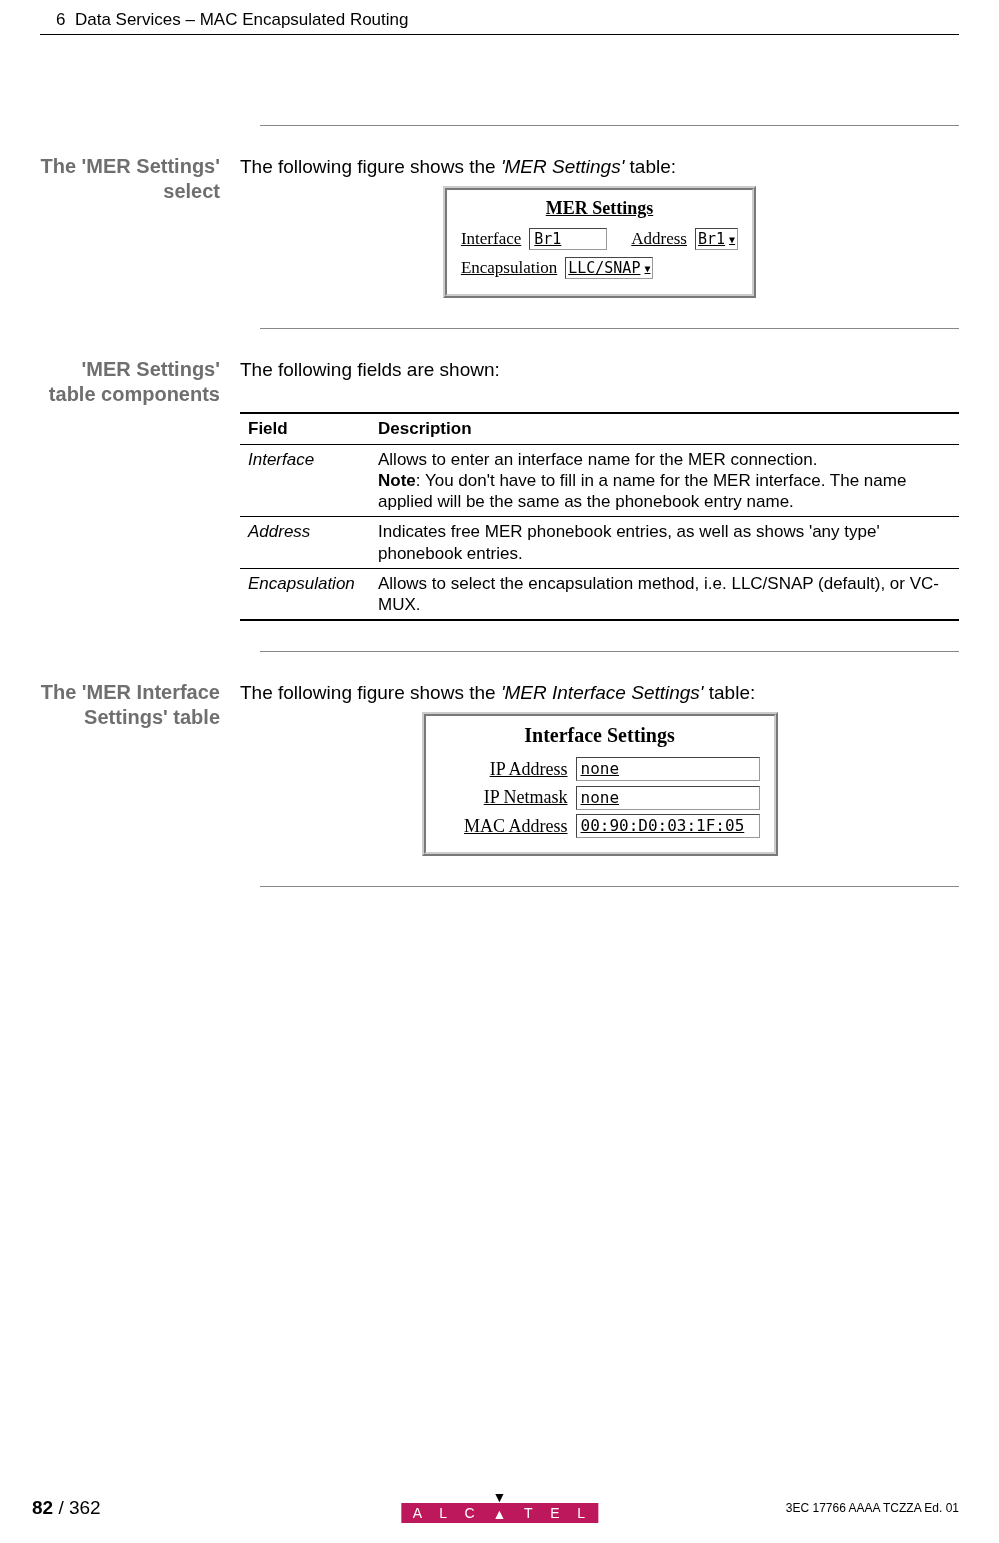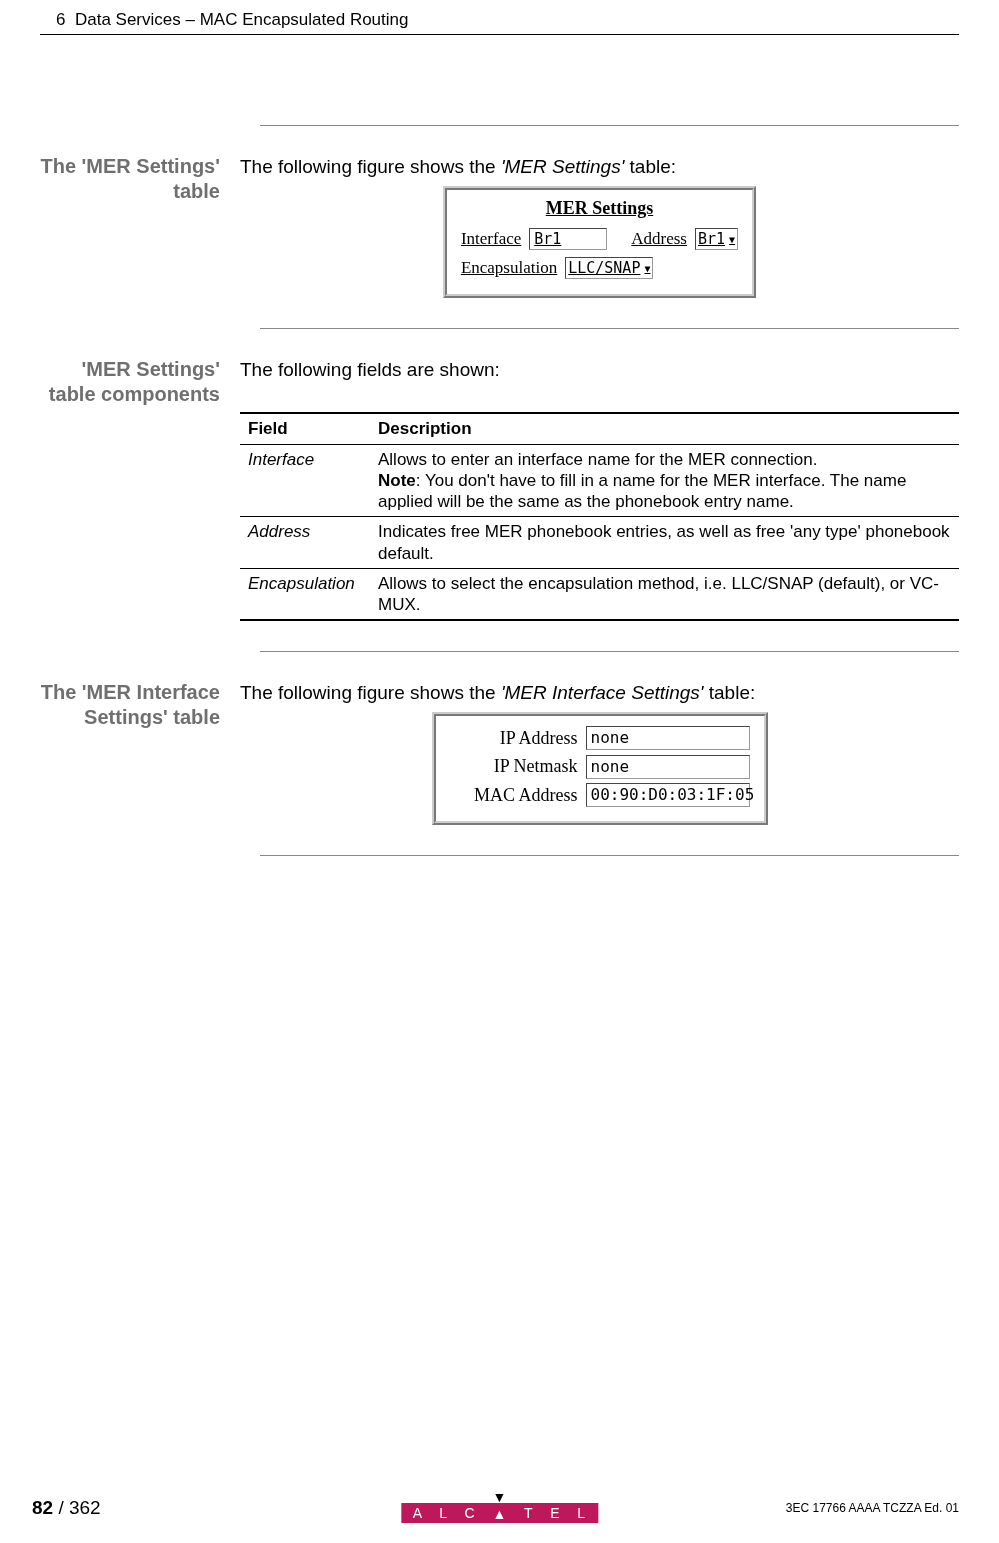--- a/index.html
+++ b/index.html
@@ -31,23 +31,23 @@
   .comp-table thead th { border-top: 2px solid #000; border-bottom: 1px solid #000; font-weight: bold; }
   .comp-table tbody td { border-top: 1px solid #000; }
   .comp-table tbody tr:last-child td { border-bottom: 2px solid #000; }
   .comp-table td:first-child { font-style: italic; white-space: nowrap; width: 130px; }
   .note-bold { font-weight: bold; }
 
   
   .fig2-wrap { text-align: center; margin-top: 6px; }
   .fig2 { display: inline-block; border: 4px ridge #ccc; padding: 6px 14px 14px 14px; text-align: left; font-family: "Times New Roman", serif; }
   .fig2-title { text-align: center; font-weight: bold; font-size: 20px; margin-bottom: 8px; }
-  .fig2-row { display: flex; align-items: center; margin-top: 4px; justify-content: center; }
+  .fig2-row { display: flex; align-items: center; margin-top: 4px; justify-content: center; text-decoration: underline; }
   .fig2-label { font-size: 18px; text-align: right; margin-right: 8px; min-width: 128px; }
-  .fig2-input { border: 1px inset #999; font-family: monospace; font-size: 16px; padding: 1px 4px; width: 164px; height: 24px; display: inline-flex; align-items: center; }
+  .fig2-input { border: 1px inset #999; font-family: monospace; font-size: 16px; padding: 1px 4px; width: 184px; height: 24px; display: inline-flex; align-items: center; }
 
   
   .footer { position: absolute; bottom: 20px; left: 32px; right: 40px; height: 30px; display: flex; align-items: center; justify-content: space-between; }
   .page-num { font-size: 19px; }
   .page-num b { font-weight: bold; font-family: "Arial Narrow", Arial, sans-serif; }
   .doc-id { font-size: 12px; }
   .logo-wrap { position: absolute; left: 50%; transform: translateX(-50%); bottom: 20px; text-align: center; }
   .logo-tri { font-size: 14px; color: #000; line-height: 0.7; }
   .logo-bar { background: #be185d; color: #fff; font-size: 14px; letter-spacing: 7px; padding: 2px 6px 2px 12px; font-family: Arial, sans-serif; }
   .logo-bar .up { display:inline-block; transform: translateY(1px); }
@@ -58,21 +58,21 @@
 <div class="page">
   <div class="header-text">
     <span>6</span>&nbsp;&nbsp;<span>Data Services – MAC Encapsulated Routing</span>
   </div>
   <div class="header-line"></div>
 
   <div class="content">
     <div class="rule"></div>
 
     <div class="block">
-      <div class="side">The 'MER Settings' table</div>
+      <div class="side">The 'MER Settings' select</div>
       <div class="main">
         <p>
           <span>The following figure shows the </span><em>'MER Settings'</em><span> table:</span>
         </p>
         <div class="fig1-wrap">
           <div class="fig1">
             <div class="fig1-title">MER Settings</div>
             <div class="fig1-row">
               <span class="fig1-label">Interface</span>
               <span class="fig1-input">Br1</span>
@@ -111,41 +111,42 @@
           <tbody>
             <tr>
               <td>Interface</td>
               <td>
                 <span>Allows to enter an interface name for the MER connection.</span><br>
                 <span class="note-bold">Note</span><span>: You don't have to fill in a name for the MER interface. The name applied will be the same as the phonebook entry name.</span>
               </td>
             </tr>
             <tr>
               <td>Address</td>
-              <td>Indicates free MER phonebook entries, as well as free 'any type' phonebook default.</td>
+              <td>Indicates free MER phonebook entries, as well as shows 'any type' phonebook entries.</td>
             </tr>
             <tr>
               <td>Encapsulation</td>
               <td>Allows to select the encapsulation method, i.e. LLC/SNAP (default), or VC-MUX.</td>
             </tr>
           </tbody>
         </table>
       </div>
     </div>
 
     <div class="rule"></div>
 
     <div class="block">
       <div class="side">The 'MER Interface Settings' table</div>
       <div class="main">
         <p>
           <span>The following figure shows the </span><em>'MER Interface Settings'</em><span> table:</span>
         </p>
         <div class="fig2-wrap">
           <div class="fig2">
+            <div class="fig2-title">Interface Settings</div>
             <div class="fig2-row">
               <span class="fig2-label">IP Address</span>
               <span class="fig2-input">none</span>
             </div>
             <div class="fig2-row">
               <span class="fig2-label">IP Netmask</span>
               <span class="fig2-input">none</span>
             </div>
             <div class="fig2-row">
               <span class="fig2-label">MAC Address</span>

